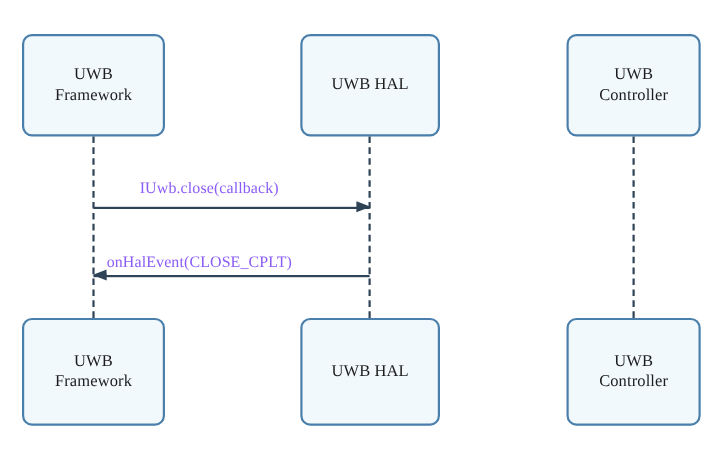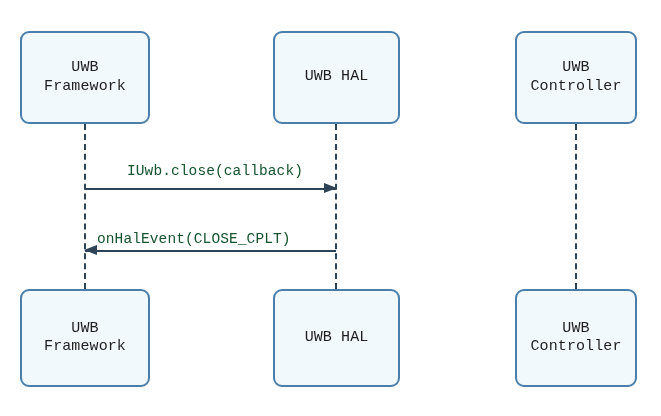--- a/index.html
+++ b/index.html
@@ -6,21 +6,21 @@
     margin: 0;
     padding: 0;
     background: #ffffff;
   }
   #canvas {
     position: relative;
     width: 661px;
     height: 416px;
     background: #ffffff;
     overflow: hidden;
-    font-family: Liberation Mono, monospace;
+    font-family: Liberation Serif, serif;
   }
   .participant-box {
     position: absolute;
     box-sizing: border-box;
     background: #f2f9fd;
     border: 2px solid #4a7fab;
     border-radius: 9px;
     display: flex;
     align-items: center;
     justify-content: center;
@@ -53,21 +53,21 @@
     border-bottom: 5px solid transparent;
   }
   .arrowhead.right {
     border-left: 13px solid #2f4356;
   }
   .arrowhead.left {
     border-right: 13px solid #2f4356;
   }
   .message-label {
     position: absolute;
-    color: #14532d;
+    color: #8b5cf6;
     font-size: 14.5px;
     white-space: nowrap;
     background: #ffffff;
     letter-spacing: 0.1px;
   }
 </style>
 </head>
 <body>
 
 <div id="canvas">

